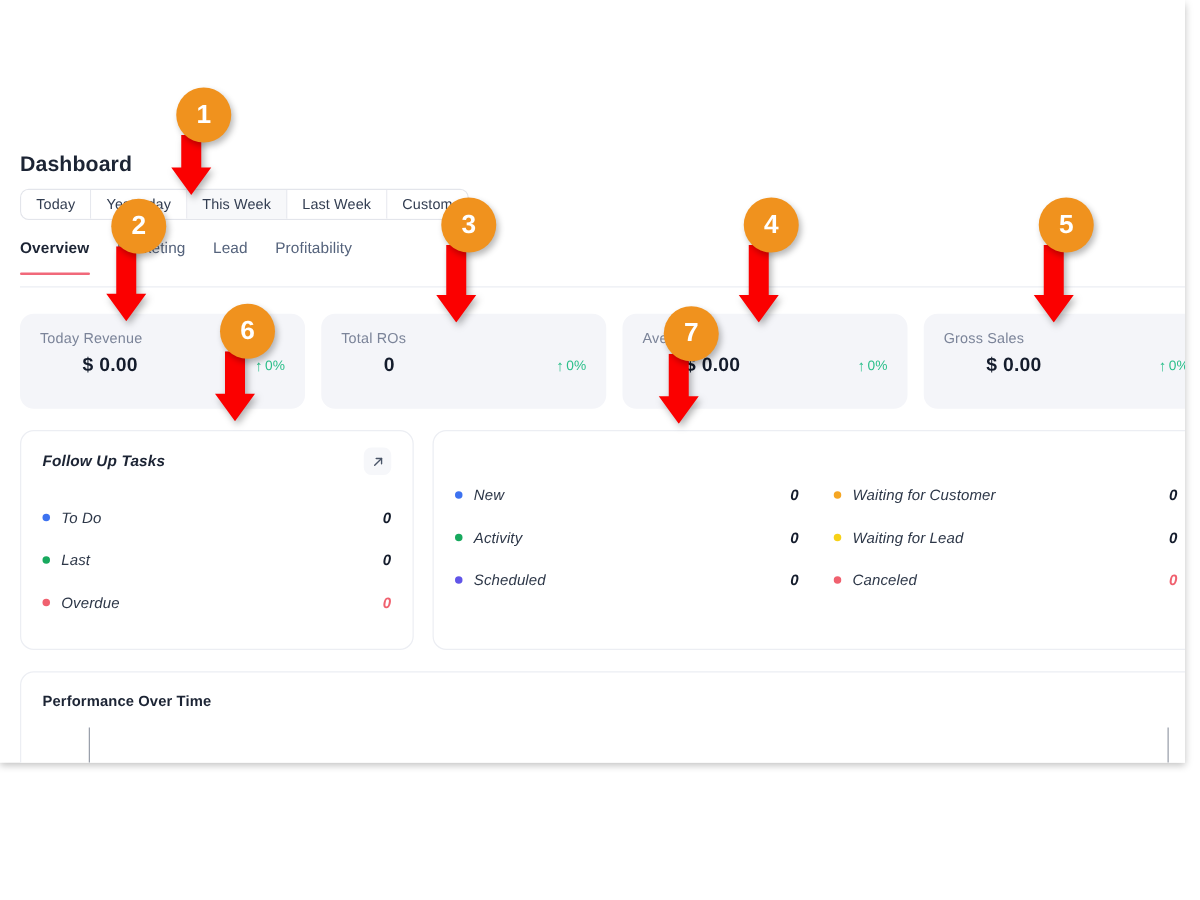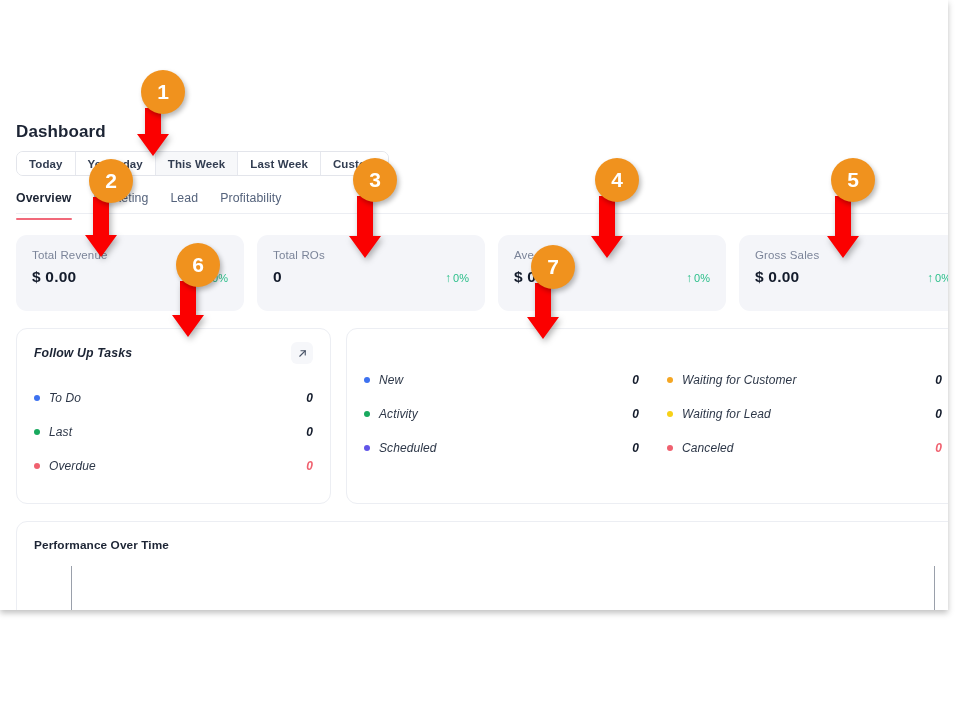--- a/index.html
+++ b/index.html
@@ -50,21 +50,21 @@
   .segmented {
     display: inline-flex;
     border: 1px solid #e3e5eb;
     border-radius: 7px;
     overflow: hidden;
     background: #ffffff;
     height: 25px;
   }
   .seg-btn {
     font-size: 11.5px;
-    font-weight: 700;
+    font-weight: 400;
     color: #323d51;
     padding: 0 12px;
     height: 100%;
     display: flex;
     align-items: center;
     border-right: 1px solid #e6e8ee;
     background: #ffffff;
     cursor: pointer;
     white-space: nowrap;
     letter-spacing: .1px;
@@ -86,21 +86,21 @@
     justify-content: center;
     cursor: pointer;
   }
 
   
   .tabs {
     margin-top: 15px;
     display: flex;
     gap: 22px;
     border-bottom: 1px solid #eceef3;
-    padding-bottom: 1px;
+    padding-bottom: 17px;
     width: 944px;
   }
   .tab {
     font-size: 12.3px;
     color: #55637c;
     cursor: pointer;
     position: relative;
     padding-bottom: 7px;
     letter-spacing: .1px;
   }
@@ -135,20 +135,21 @@
   .kpi-label {
     font-size: 11.5px;
     color: #7b8499;
     letter-spacing: .15px;
   }
   .kpi-bottom {
     margin-top: 7px;
     display: flex;
     align-items: baseline;
     justify-content: space-between;
+    margin-left: 34px;
   }
   .kpi-value {
     font-size: 15.5px;
     font-weight: 700;
     color: #141c2c;
     letter-spacing: .2px;
   }
   .kpi-delta {
     font-size: 11px;
     color: #2bbf8a;
@@ -317,21 +318,21 @@
 
     <div class="tabs" id="tabs">
         <div class="tab active">Overview</div>
         <div class="tab">Marketing</div>
         <div class="tab">Lead</div>
         <div class="tab">Profitability</div>
       </div>
 
     <div class="kpi-row" id="kpi-row">
         <div class="kpi-card">
-          <div class="kpi-label">Total Revenue</div>
+          <div class="kpi-label">Today Revenue</div>
           <div class="kpi-bottom">
             <span class="kpi-value">$ 0.00</span>
             <span class="kpi-delta" style="color: rgb(43, 191, 138);">
               <span class="arrow">↑</span>
               <span>0%</span>
             </span>
           </div>
         </div>
         <div class="kpi-card">
           <div class="kpi-label">Total ROs</div>

